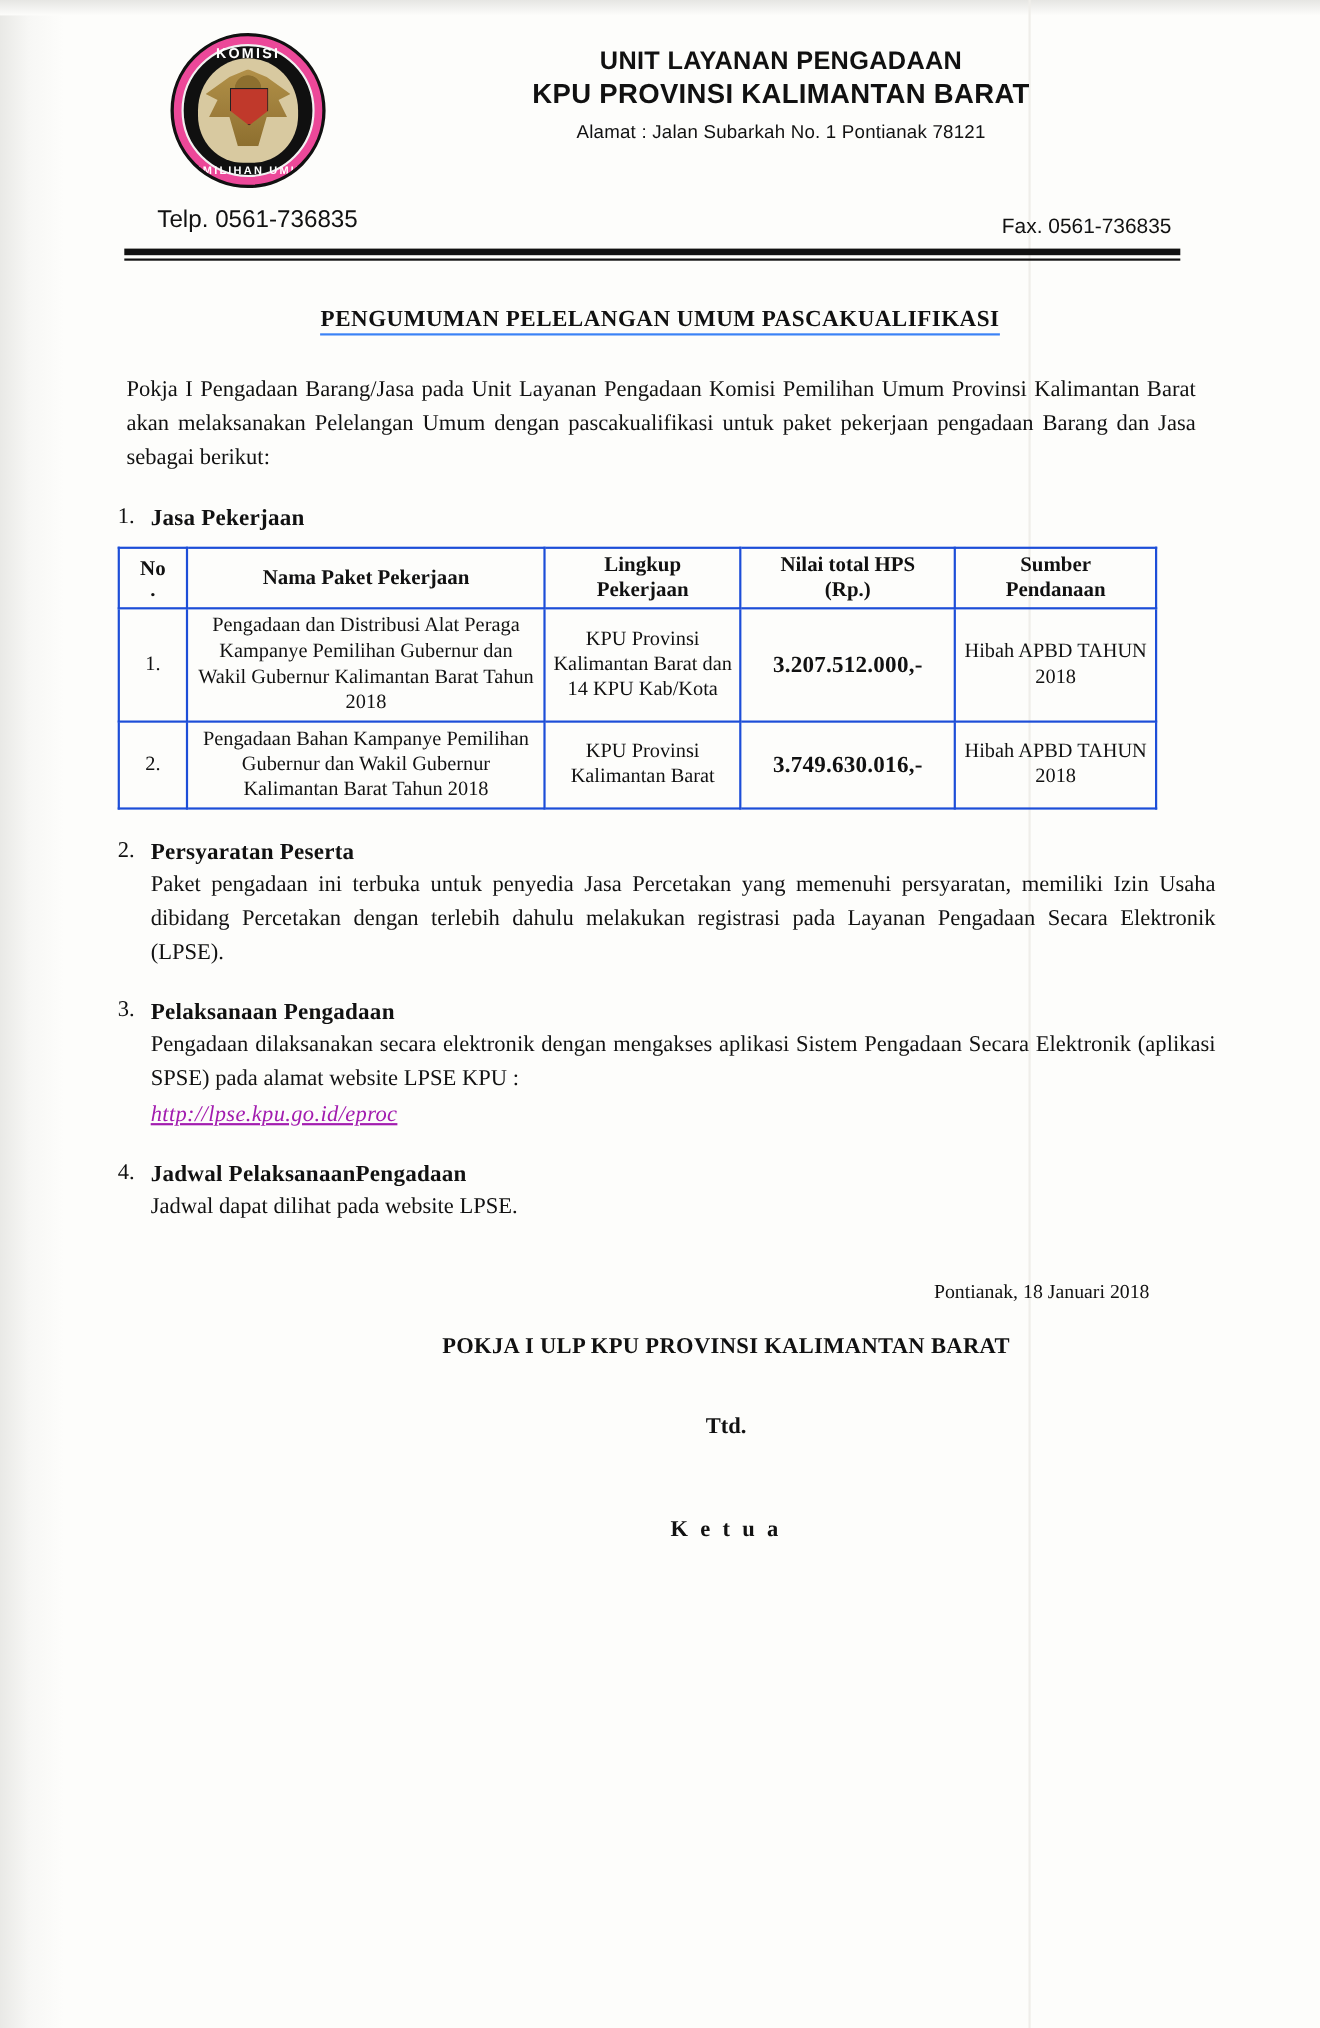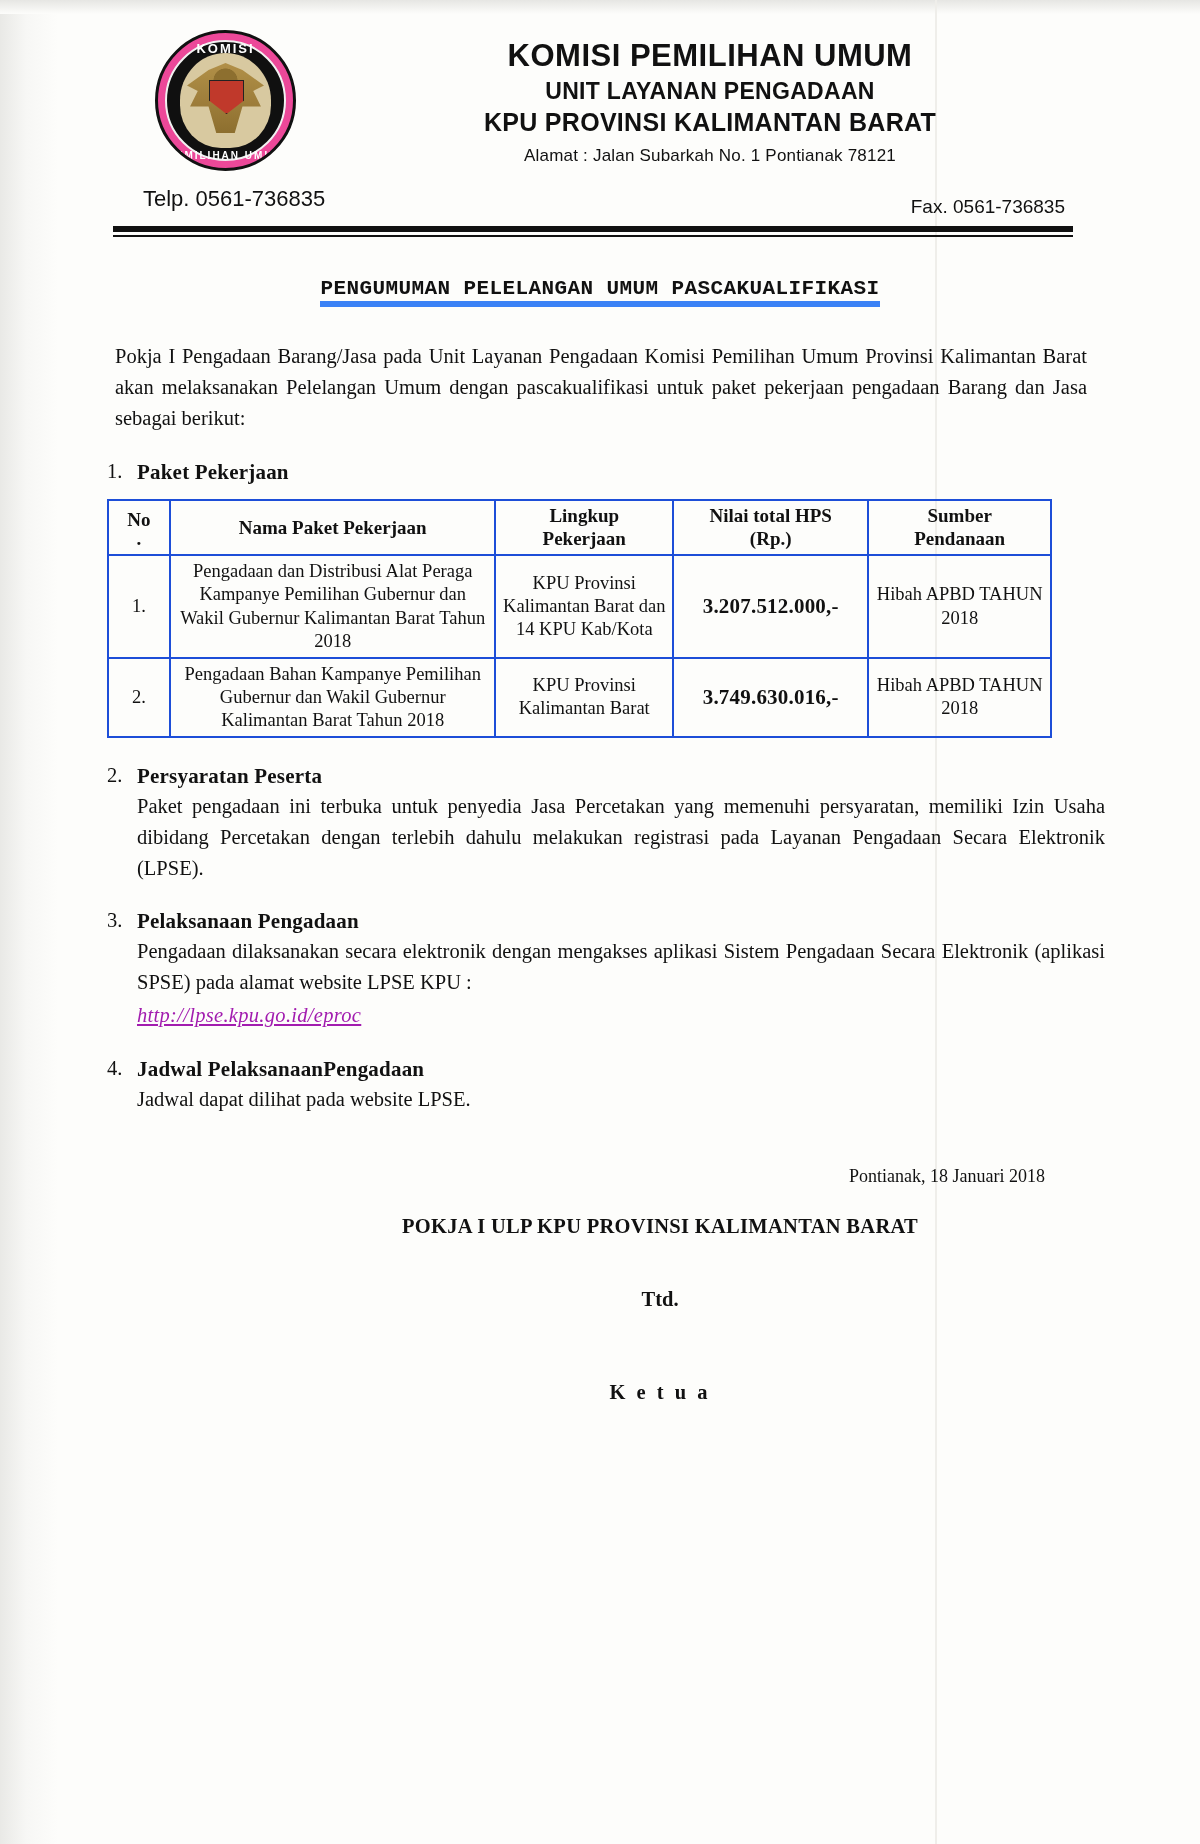--- a/index.html
+++ b/index.html
@@ -176,23 +176,22 @@
   
   .title-block {
     margin-top: 42px;
     text-align: center;
   }
   .doc-title {
     display: inline-block;
     font-size: 21px;
     font-weight: bold;
     letter-spacing: .4px;
-    border-bottom: 6px solid #3b82f6;
+    border-bottom: 2px solid #3b82f6;
     padding-bottom: 1px;
-    font-family: Liberation Mono, monospace;
   }
   .doc-number {
     margin-top: 7px;
     font-size: 21px;
     font-weight: bold;
   }
 
   
   .intro {
     margin: 34px 18px 0 20px;
@@ -313,21 +312,20 @@
       <div class="logo">
         <div class="ring"></div>
         <div class="inner"></div>
         <div class="bird"></div>
         <div class="shield"></div>
         <div class="text-top">KOMISI</div>
         <div class="text-bottom">PEMILIHAN UMUM</div>
       </div>
 
       <div class="header-text">
-        <div class="h-line1">KOMISI PEMILIHAN UMUM</div>
         <div class="h-line2">UNIT LAYANAN PENGADAAN</div>
         <div class="h-line3">KPU PROVINSI KALIMANTAN BARAT</div>
         <div class="h-addr">Alamat : Jalan Subarkah No. 1 Pontianak 78121</div>
       </div>
 
       <div class="telp">Telp. 0561-736835</div>
       <div class="fax">Fax.  0561-736835</div>
 
       <div class="rule">
         <div class="thick"></div>
@@ -338,21 +336,21 @@
     <div class="title-block">
       <div class="doc-title">PENGUMUMAN PELELANGAN UMUM PASCAKUALIFIKASI</div>
     </div>
 
     <div class="intro">Pokja I Pengadaan Barang/Jasa pada Unit Layanan Pengadaan Komisi Pemilihan Umum Provinsi Kalimantan Barat akan melaksanakan Pelelangan Umum dengan pascakualifikasi untuk paket pekerjaan pengadaan Barang dan Jasa sebagai berikut:</div>
 
     <ol class="sections">
 
       <li class="section">
         <span class="num">1.</span>
-        <div class="section-title">Paket Pekerjaan</div>
+        <div class="section-title">Jasa Pekerjaan</div>
 
         <table class="paket">
           <thead>
             <tr>
               <th class="col-no">
                 <span>No</span>
                 <span class="no-dot">.</span>
               </th>
               <th class="col-nama">Nama Paket Pekerjaan</th>
               <th class="col-lingkup">

